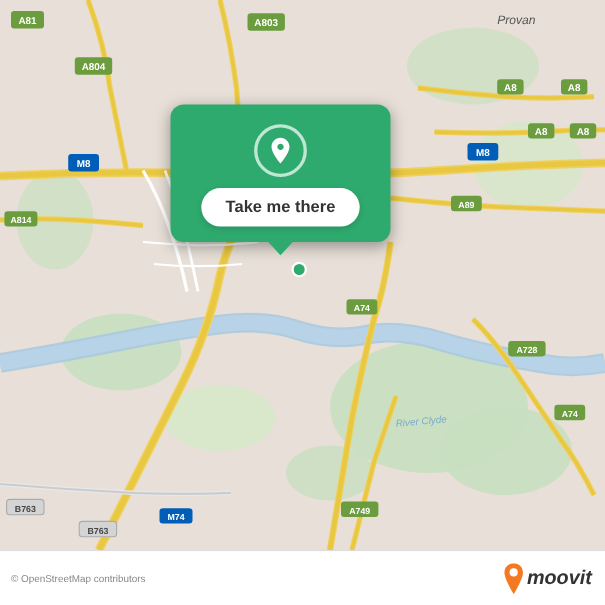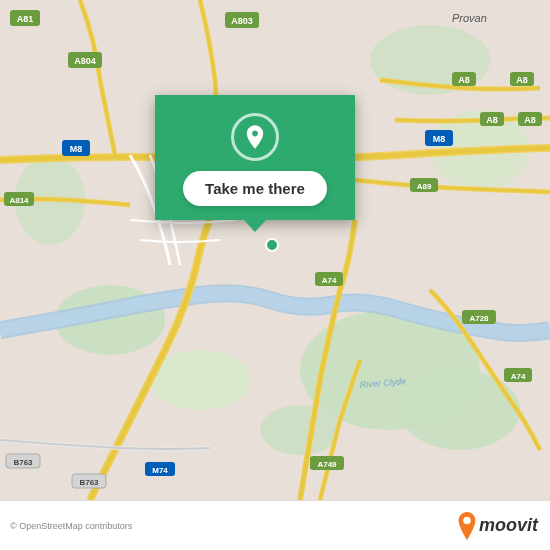--- a/index.html
+++ b/index.html
@@ -27,21 +27,21 @@
       top: 0; left: 0;
     }
 
     
     #popup-card {
       position: absolute;
       top: 95px;
       left: 155px;
       width: 200px;
       background: #2eaa6e;
-      border-radius: 0;
+      border-radius: 12px;
       display: flex;
       flex-direction: column;
       align-items: center;
       padding: 18px 16px 14px;
       box-shadow: 0 4px 14px rgba(0,0,0,0.35);
       z-index: 10;
     }
 
     #popup-card::after {
       content: '';

